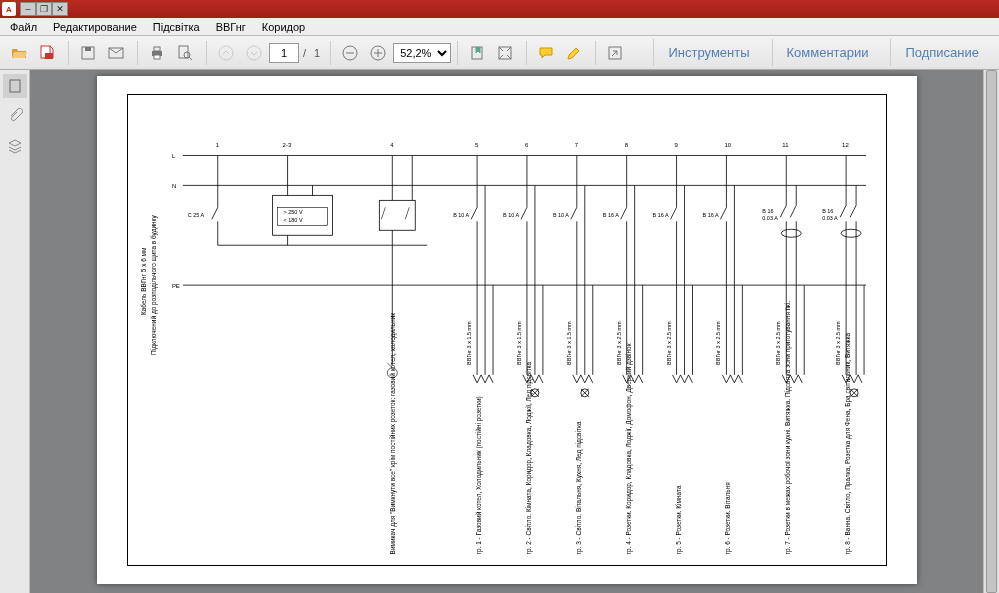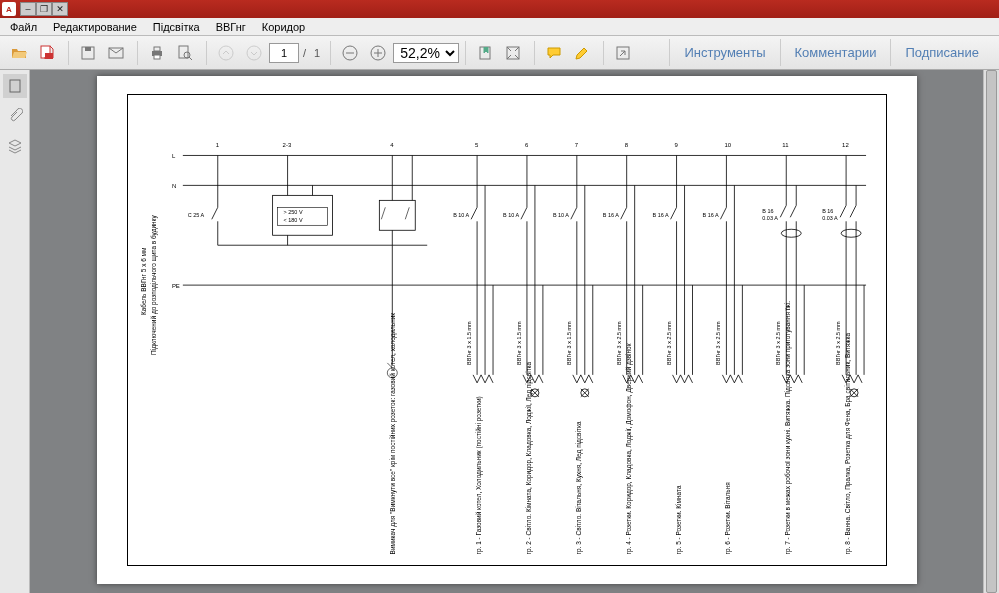--- a/index.html
+++ b/index.html
@@ -16,22 +16,22 @@
 .menubar { height: 18px; background: #eee; border-bottom: 1px solid #bbb; display: flex; align-items: center; padding-left: 4px; gap: 4px; font-size: 11px; }
 .menubar span { padding: 1px 6px; cursor: default; }
 
 
 .toolbar { height: 34px; background: linear-gradient(#f4f4f4,#e4e4e4); border-bottom: 1px solid #aaa; display: flex; align-items: center; padding: 0 6px; }
 .tbtn { width: 26px; height: 26px; border: 1px solid transparent; border-radius: 2px; display:flex; align-items:center; justify-content:center; margin-right:2px; color:#444; cursor:pointer;}
 .tbtn svg { width: 16px; height: 16px; }
 .sep { width: 1px; height: 24px; background: #ccc; margin: 0 6px; }
 .pagefield { width: 30px; height: 20px; border: 1px solid #999; text-align: center; font-size: 11px; background:#fff; }
 .pagestr { margin: 0 4px; color:#555; font-size:11px;}
-.zoomsel { height: 20px; border: 1px solid #999; font-size: 14px; padding: 0 2px; background:#fff;}
-.toolbar-right { margin-left: auto; display:flex; gap:0; }
+.zoomsel { height: 20px; border: 1px solid #999; font-size: 11px; padding: 0 2px; background:#fff;}
+.toolbar-right { margin-left: auto; display:flex; gap:8px; }
 .rtab { padding: 6px 14px; color: #537fb4; font-size: 13px; cursor:pointer; border-left: 1px solid #ccc;}
 
 
 .workspace { display: flex; height: calc(593px - 18px - 18px - 34px); }
 .sidebar { width: 30px; background: #e8e8e8; border-right: 1px solid #bbb; display:flex; flex-direction:column; align-items:center; padding-top:4px; gap:6px;}
 .sbtn { width:24px; height:24px; display:flex; align-items:center; justify-content:center; color:#888; cursor:pointer;}
 .sbtn.active { background:#d0d0d0; }
 .viewer { flex:1; background:#808284; display:flex; justify-content:center; align-items:flex-start; overflow:auto; padding-top:6px; position:relative;}
 .scrollbar-v { width:16px; background:#e8e8e8; border-left:1px solid #bbb; display:flex; flex-direction:column;}
 .scrollbar-v .track{flex:1; background:#e0e0e0; position:relative;}

